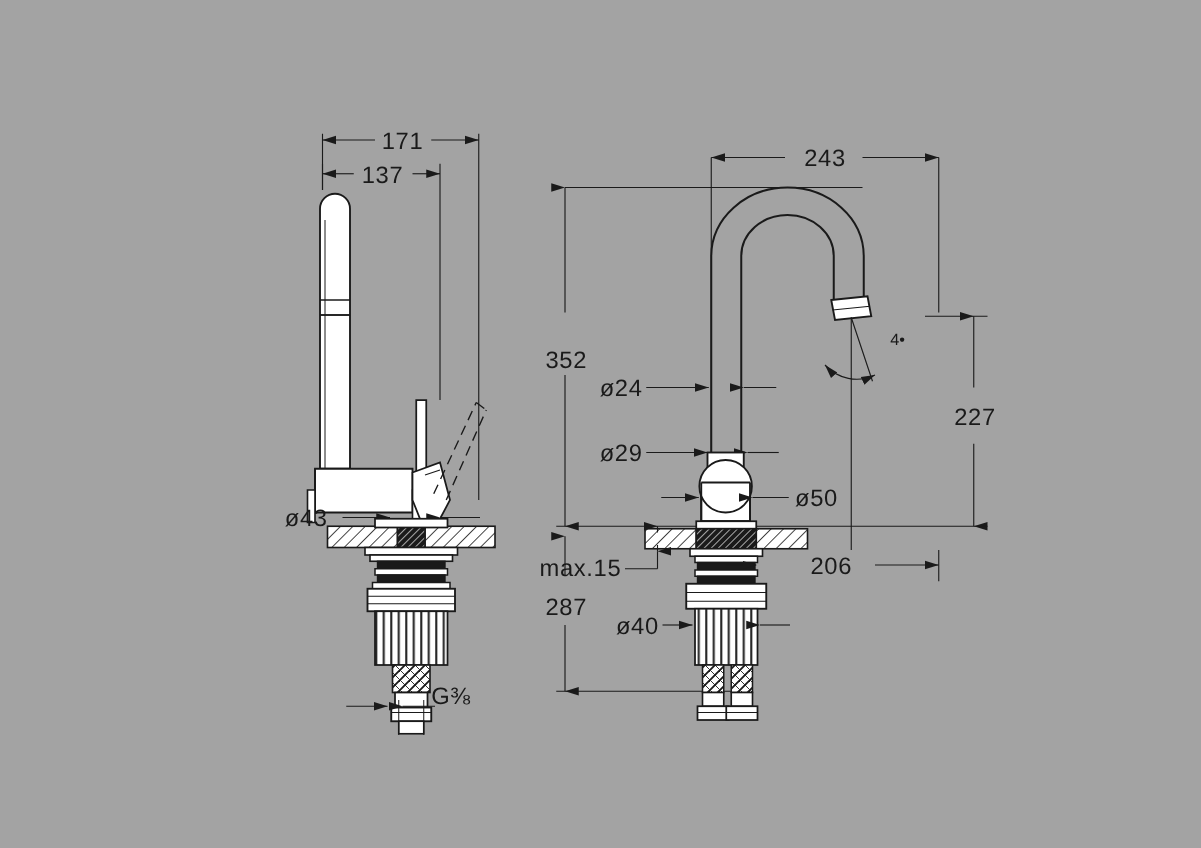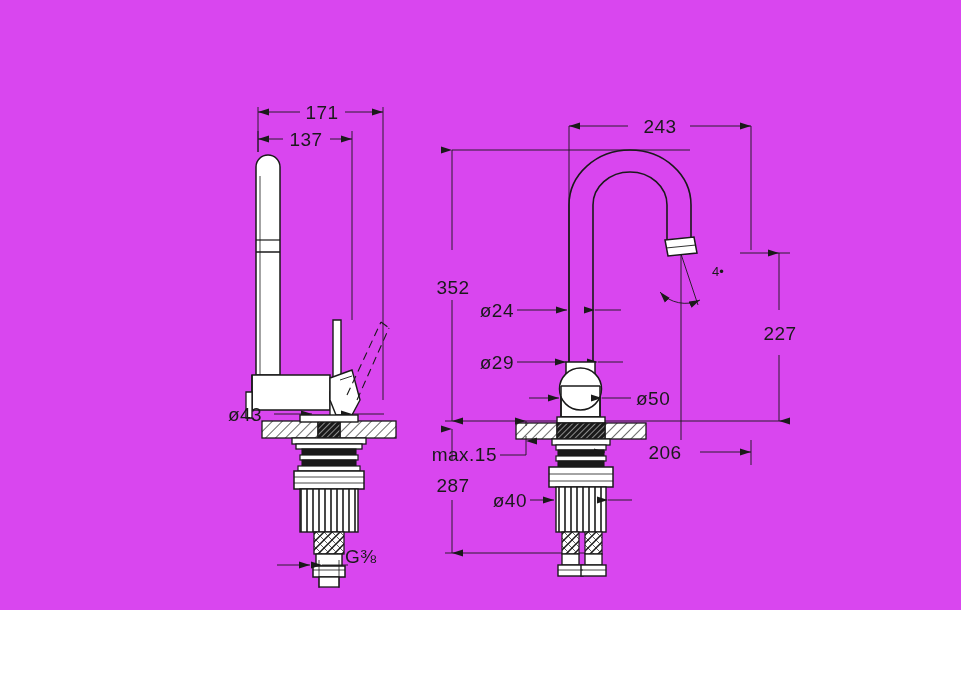--- a/index.html
+++ b/index.html
@@ -3,22 +3,22 @@
 <meta charset="utf-8">
 <style>
   html, body {
     margin: 0;
     padding: 0;
     background: #ffffff;
   }
   #page {
     position: relative;
     width: 961px;
-    height: 610px;
-    background: #d946ef;
+    height: 678px;
+    background: #a3a3a3;
     overflow: hidden;
     font-family: "Liberation Sans", sans-serif;
     text-align: center;
   }
   #drawing {
     position: absolute;
     left: 0;
     top: 0;
     width: 961px;
     height: 678px;

